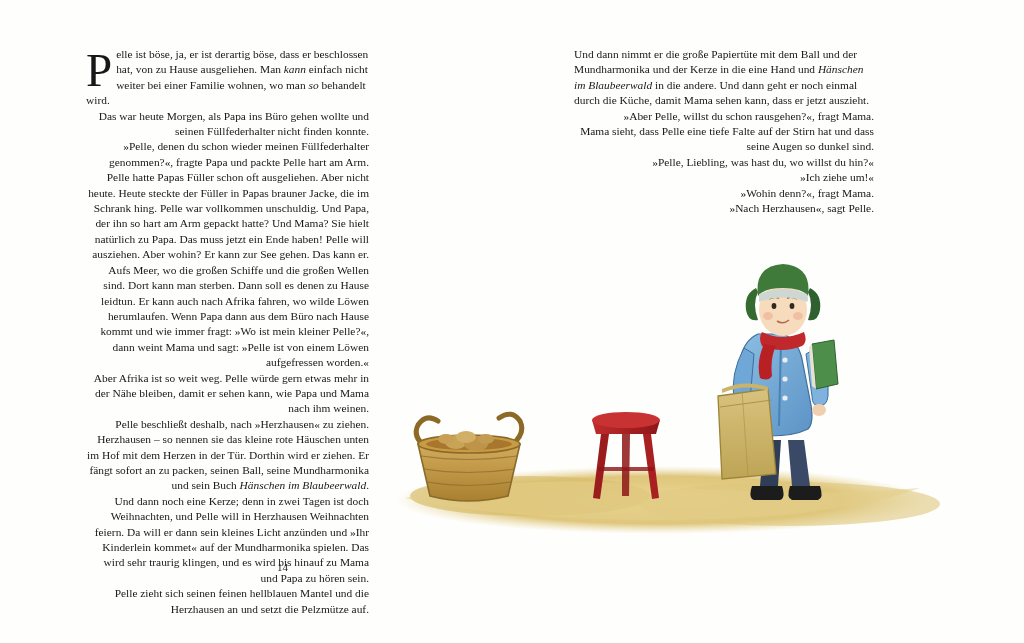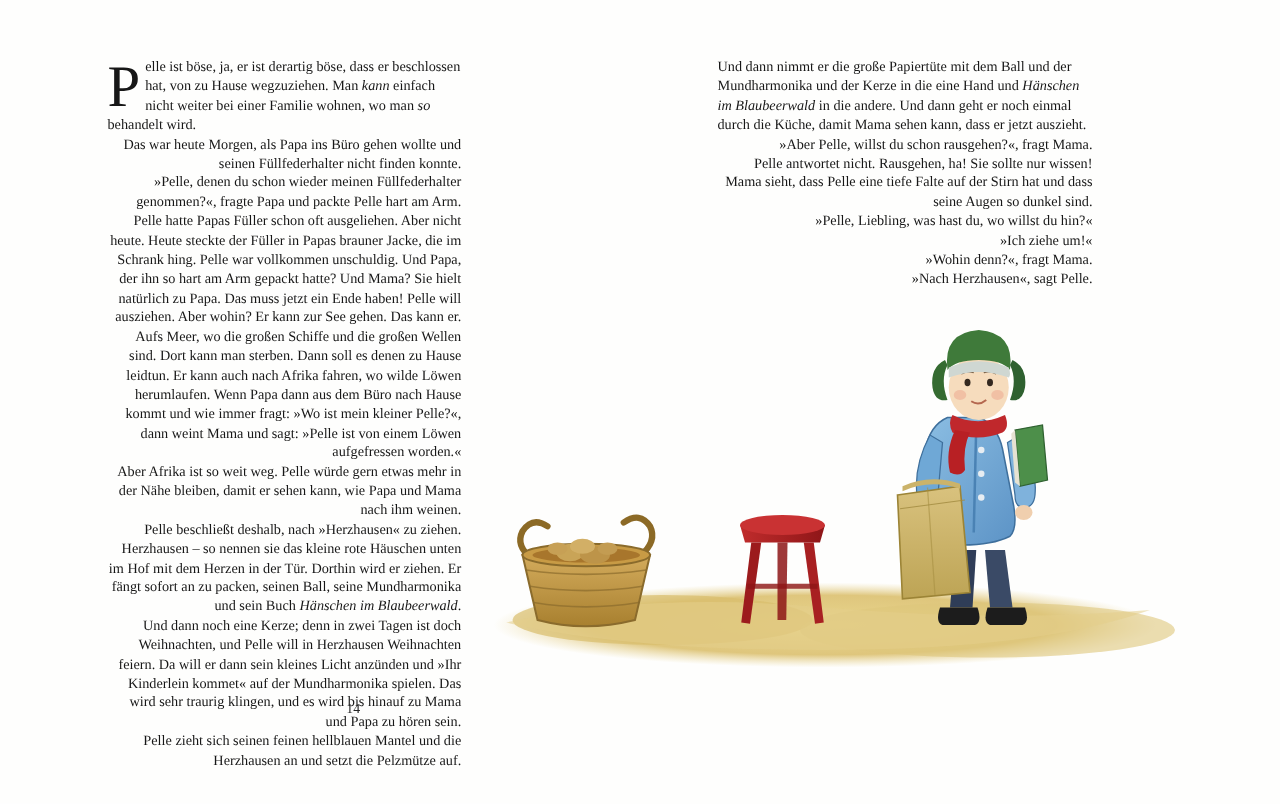--- a/index.html
+++ b/index.html
@@ -86,34 +86,33 @@
     height: 300px;
     pointer-events: none;
   }
 </style>
 </head>
 <body>
 
 <div class="page">
 
   <div class="col col-left" id="left-col">
-      <p class="dropcap-para"><span class="dropcap">P</span><span>elle ist böse, ja, er ist derartig böse, dass er beschlossen hat, von zu Hause wegzuziehen. Man </span><em>kann</em><span> einfach nicht weiter bei einer Familie wohnen, wo man </span><em>so</em><span> behandelt wird.</span></p>
+      <p class="dropcap-para"><span class="dropcap">P</span><span>elle ist böse, ja, er ist derartig böse, dass er beschlossen hat, von zu Hause ausgeliehen. Man </span><em>kann</em><span> einfach nicht weiter bei einer Familie wohnen, wo man </span><em>so</em><span> behandelt wird.</span></p>
       <p><span>Das war heute Morgen, als Papa ins Büro gehen wollte und seinen Füllfederhalter nicht finden konnte.</span></p>
       <p><span>»Pelle, denen du schon wieder meinen Füllfederhalter genommen?«, fragte Papa und packte Pelle hart am Arm.</span></p>
       <p><span>Pelle hatte Papas Füller schon oft ausgeliehen. Aber nicht heute. Heute steckte der Füller in Papas brauner Jacke, die im Schrank hing. Pelle war vollkommen unschuldig. Und Papa, der ihn so hart am Arm gepackt hatte? Und Mama? Sie hielt natürlich zu Papa. Das muss jetzt ein Ende haben! Pelle will ausziehen. Aber wohin? Er kann zur See gehen. Das kann er. Aufs Meer, wo die großen Schiffe und die großen Wellen sind. Dort kann man sterben. Dann soll es denen zu Hause leidtun. Er kann auch nach Afrika fahren, wo wilde Löwen herumlaufen. Wenn Papa dann aus dem Büro nach Hause kommt und wie immer fragt: »Wo ist mein kleiner Pelle?«, dann weint Mama und sagt: »Pelle ist von einem Löwen aufgefressen worden.«</span></p>
       <p><span>Aber Afrika ist so weit weg. Pelle würde gern etwas mehr in der Nähe bleiben, damit er sehen kann, wie Papa und Mama nach ihm weinen.</span></p>
       <p><span>Pelle beschließt deshalb, nach »Herzhausen« zu ziehen. Herzhausen – so nennen sie das kleine rote Häuschen unten im Hof mit dem Herzen in der Tür. Dorthin wird er ziehen. Er fängt sofort an zu packen, seinen Ball, seine Mundharmonika und sein Buch </span><em>Hänschen im Blaubeerwald</em><span>.</span></p>
       <p><span>Und dann noch eine Kerze; denn in zwei Tagen ist doch Weihnachten, und Pelle will in Herzhausen Weihnachten feiern. Da will er dann sein kleines Licht anzünden und »Ihr Kinderlein kommet« auf der Mundharmonika spielen. Das wird sehr traurig klingen, und es wird bis hinauf zu Mama und Papa zu hören sein.</span></p>
       <p><span>Pelle zieht sich seinen feinen hellblauen Mantel und die Herzhausen an und setzt die Pelzmütze auf.</span></p>
     </div>
 
   <div class="col col-right" id="right-col">
       <p><span>Und dann nimmt er die große Papiertüte mit dem Ball und der Mundharmonika und der Kerze in die eine Hand und </span><em>Hänschen im Blaubeerwald</em><span> in die andere. Und dann geht er noch einmal durch die Küche, damit Mama sehen kann, dass er jetzt auszieht.</span></p>
       <p><span>»Aber Pelle, willst du schon rausgehen?«, fragt Mama.</span></p>
-      <p><span>Pelle antwortet nicht. Rausgehen, ha! Sie sollte nur wissen!</span></p>
       <p><span>Mama sieht, dass Pelle eine tiefe Falte auf der Stirn hat und dass seine Augen so dunkel sind.</span></p>
       <p><span>»Pelle, Liebling, was hast du, wo willst du hin?«</span></p>
       <p><span>»Ich ziehe um!«</span></p>
       <p><span>»Wohin denn?«, fragt Mama.</span></p>
       <p><span>»Nach Herzhausen«, sagt Pelle.</span></p>
     </div>
 
   <div class="folio">14</div>
 
   <svg class="illus" viewBox="0 0 640 300" xmlns="http://www.w3.org/2000/svg">

